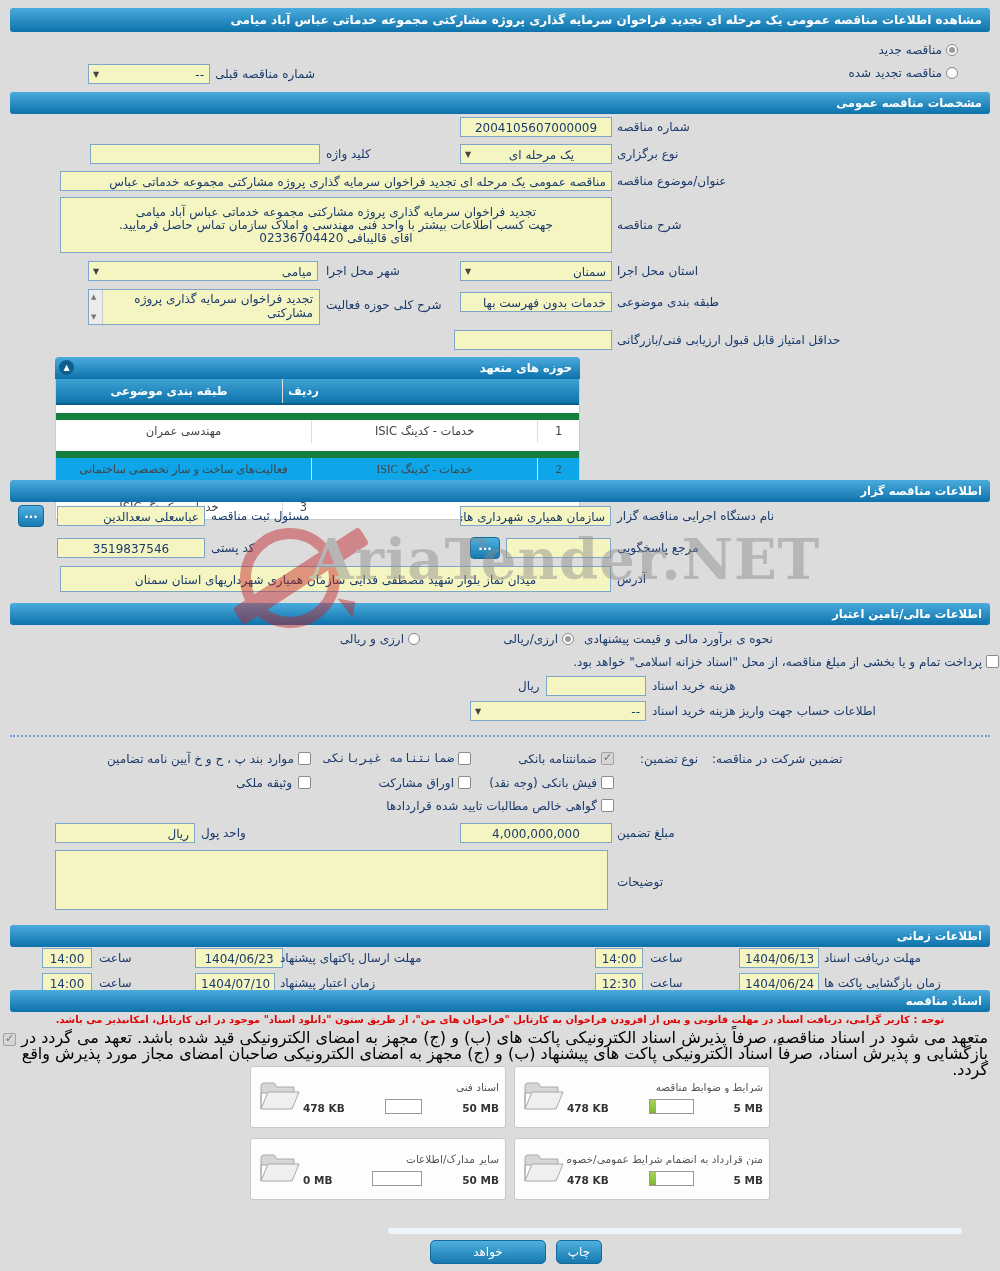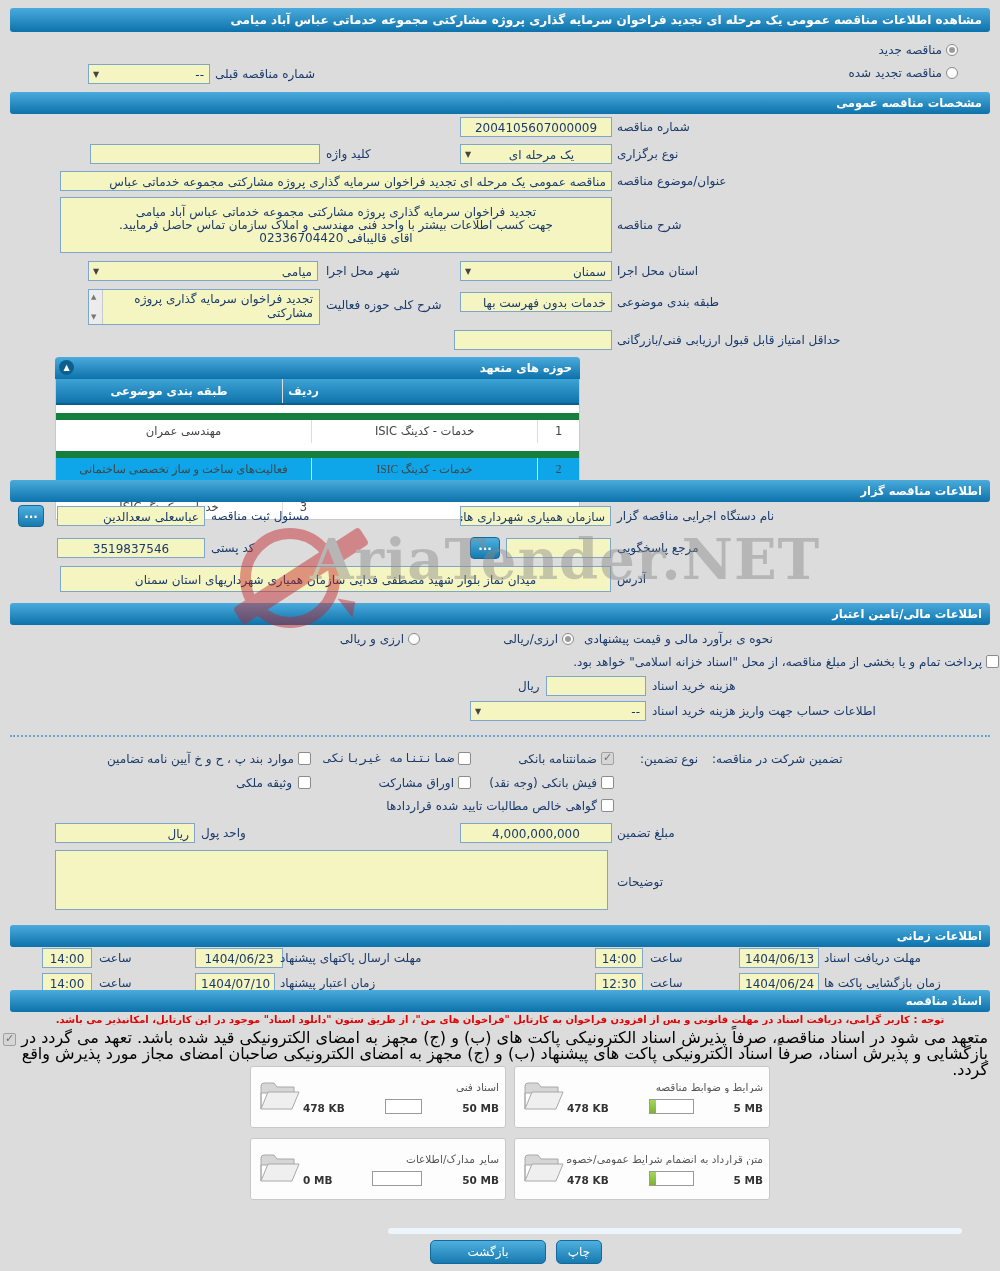--- a/index.html
+++ b/index.html
@@ -312,21 +312,21 @@
         <span class="track">
             <span class="fill" style="width: 0%;"></span>
           </span>
         <span class="cmax">50 MB</span>
       </div>
     </span>
   </div>
 </div>
 
 <div class="abs" style="left:388px;top:1228px;width:574px;height:6px;background:#eef5fa;border-radius:3px;"></div>
-<div class="bigbtn" style="left:430px;top:1240px;width:116px;">بازگشت</div>
+<div class="bigbtn" style="left:430px;top:1240px;width:116px;">خواهد</div>
 <div class="bigbtn" style="left:556px;top:1240px;width:46px;">چاپ</div>
 
 <div class="wm">
   <div class="wm-swoosh"></div>
   <div class="wm-ring"></div>
   <div class="wm-tail"></div>
   <div class="wm-text">AriaTender.NET</div>
 </div>
 
 </body></html>

